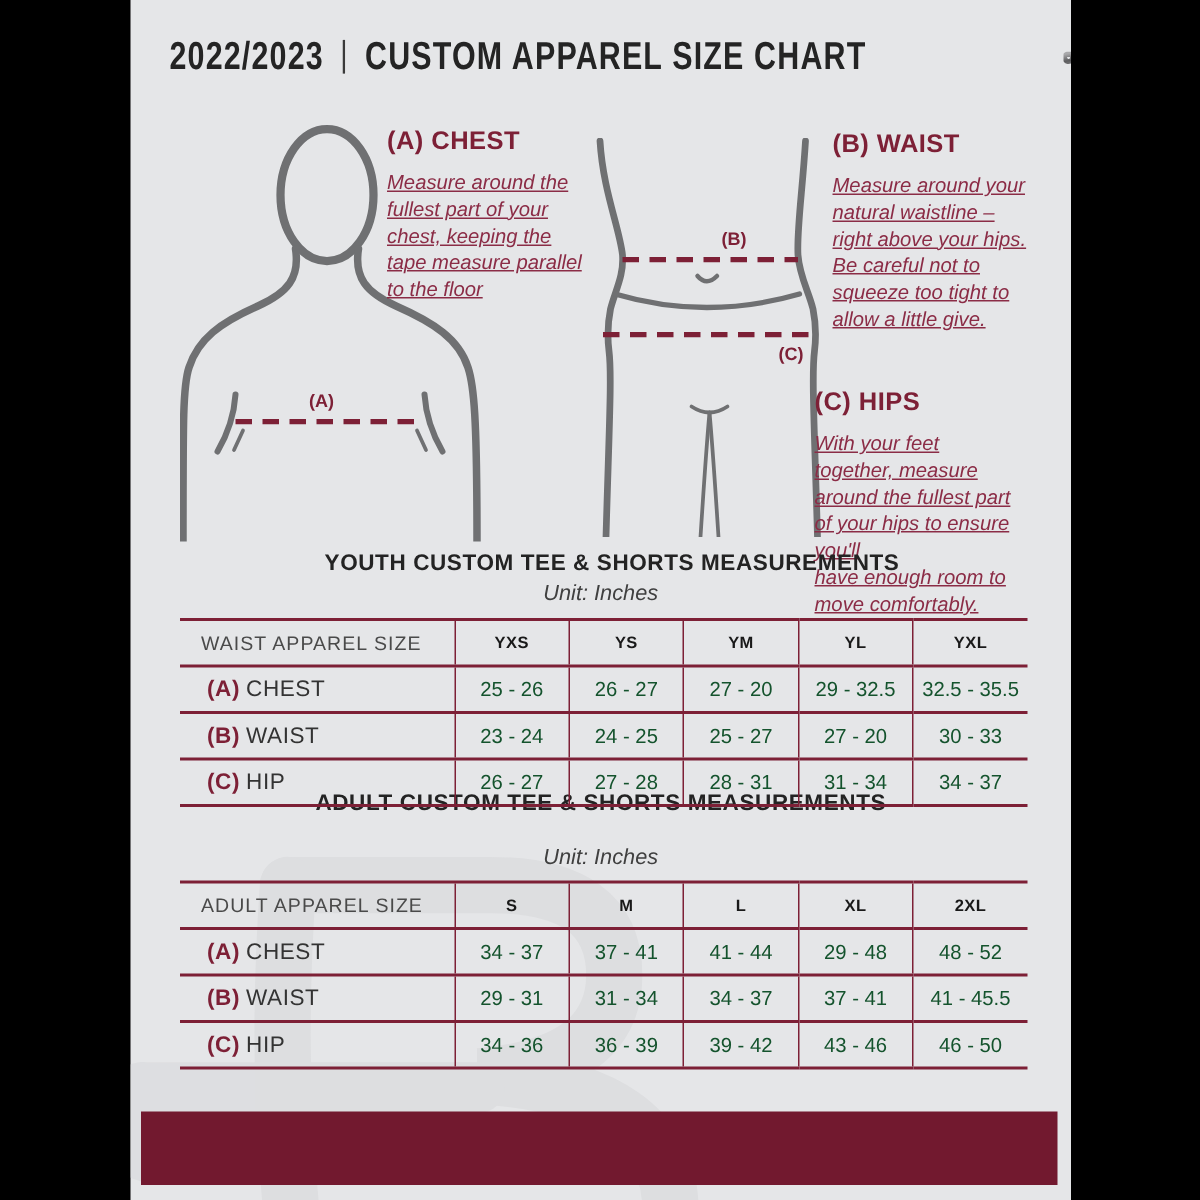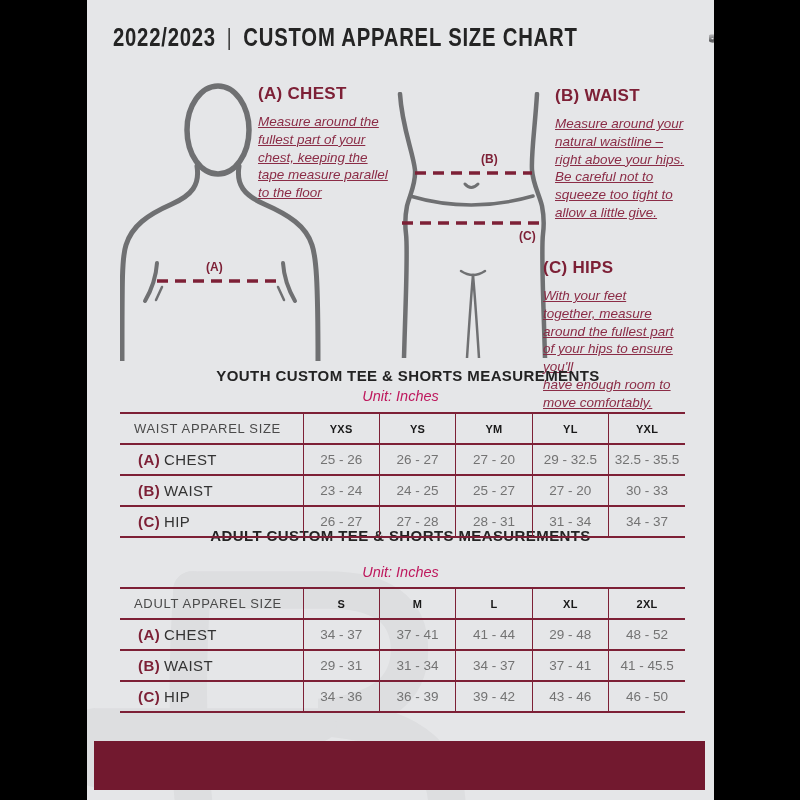--- a/index.html
+++ b/index.html
@@ -27,34 +27,34 @@
   .fig{position:absolute;}
   .guide-block{position:absolute;}
   .guide-heading{font-weight:700;font-size:17px;color:var(--maroon);letter-spacing:0.3px;}
   .guide-text{margin-top:9px;font-style:italic;font-size:13.5px;line-height:1.32;
     color:var(--maroon-text);white-space:pre-line;font-weight:500;text-decoration:underline;}
 
   
   .section-title{position:absolute;left:0;right:0;text-align:center;font-weight:700;
     font-size:15px;letter-spacing:0.4px;color:#232323;}
   .section-unit{position:absolute;left:0;right:0;text-align:center;font-style:italic;
-    font-size:14.5px;color:#be185d;}
+    font-size:14.5px;color:#404040;}
 
   
   .size-table{position:absolute;left:33px;width:565px;border-collapse:collapse;table-layout:fixed;z-index:2;}
   .size-table col.first{width:183px;}
   .size-table th,.size-table td{height:29px;border-bottom:2px solid var(--maroon);padding:0;}
   .size-table thead th{border-top:2px solid var(--maroon);}
   .size-table th:not(.c-first),.size-table td:not(.c-first){border-left:1.5px solid var(--maroon);
     text-align:center;}
   .size-table thead .c-first{text-align:left;padding-left:14px;font-weight:400;font-size:13px;
     letter-spacing:0.7px;color:var(--gray-label);}
   .size-table thead th{font-weight:700;font-size:11px;color:#191919;letter-spacing:0.3px;}
   .size-table td.c-first{text-align:left;padding-left:18px;font-size:15px;color:#333;letter-spacing:0.4px;}
-  .size-table td{font-size:13.5px;color:#737373;}
+  .size-table td{font-size:13.5px;color:#14532d;}
   .row-marker{color:var(--maroon);font-weight:700;margin-right:4px;}
 
   
   .footer-bar{position:absolute;left:7px;top:741px;width:611px;height:49px;background:var(--maroon-dark);z-index:3;}
   .watermark{position:absolute;left:-15px;top:545px;z-index:0;opacity:0.55;}
 </style>
 </head>
 <body>
 
 <div class="page">

